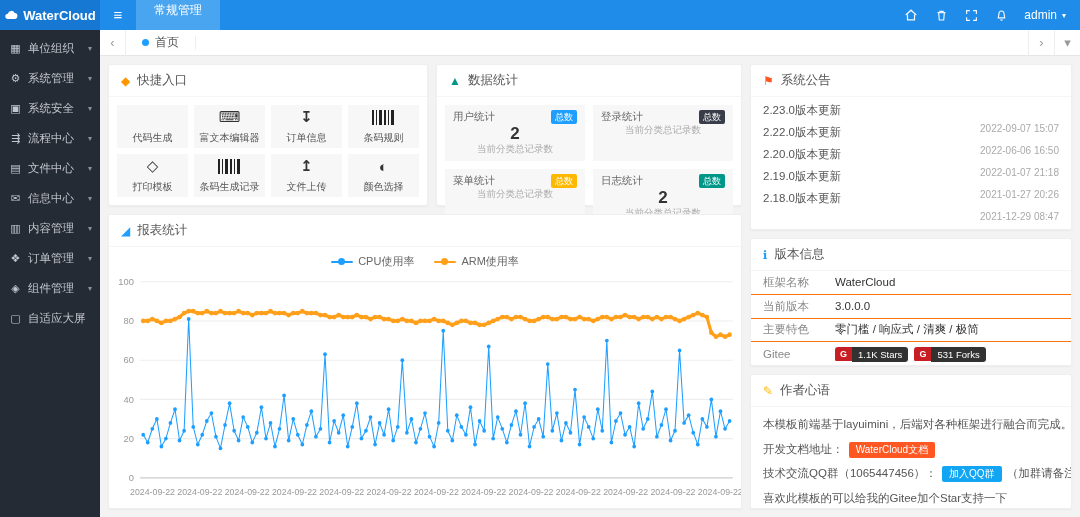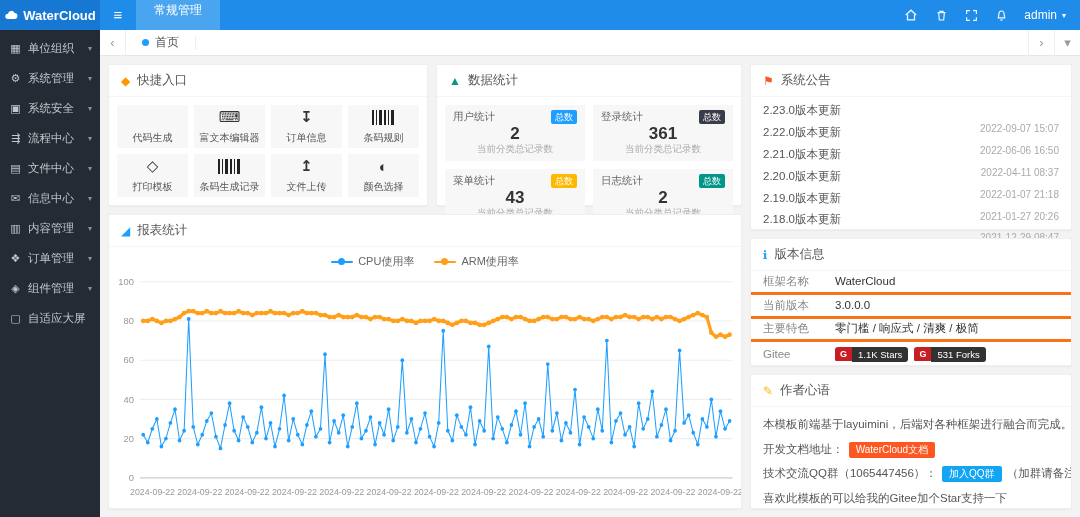--- a/index.html
+++ b/index.html
@@ -63,21 +63,21 @@
   .legend-marker::after{content:"";position:absolute;left:7px;top:-2.5px;width:7px;height:7px;border-radius:50%;background:inherit;}
   .chart-svg{width:100%;flex:1;}
   
   .ann-card{height:166px;flex:none;}
   .ann-list{flex:1;padding:3px 12px;}
   .ann-row{display:flex;justify-content:space-between;align-items:center;height:21.8px;cursor:pointer;}
   .ann-title{font-size:11.5px;color:#555;white-space:nowrap;}
   .ann-time{font-size:10px;color:#aaa;white-space:nowrap;margin-top:36px;}
   
   .ver-card{height:128px;flex:none;}
-  .ver-row{display:flex;align-items:center;height:23.8px;padding:0 12px;border-bottom:3px solid #f97316;font-size:11.5px;}
+  .ver-row{display:flex;align-items:center;height:23.8px;padding:0 12px;border-bottom:1px solid #f97316;font-size:11.5px;}
   .ver-row:last-child{border-bottom:none;}
   .ver-label{width:72px;color:#888;flex:none;}
   .ver-value{color:#333;white-space:nowrap;overflow:hidden;}
   .gitee-badge{display:inline-flex;align-items:center;margin-right:6px;border-radius:3px;overflow:hidden;font-size:9.5px;color:#fff;cursor:pointer;vertical-align:middle;}
   .gb-left{background:#c71d23;padding:2px 5px;font-weight:bold;font-size:9px;}
   .gb-right{background:#323232;padding:2px 6px;white-space:nowrap;}
   
   .author-card{flex:1;}
   .author-body{padding:5px 12px;font-size:11.5px;color:#555;line-height:24.5px;overflow:hidden;}
   .author-body .row{white-space:nowrap;}
@@ -256,29 +256,27 @@
                       <span class="stat-badge" style="background:#1e9fff">总数</span>
                     </div>
                     <div class="stat-value">2</div>
                     <div class="stat-desc">当前分类总记录数</div>
                   </div>
                   <div class="stat-cell">
                     <div class="stat-top">
                       <span class="stat-label">登录统计</span>
                       <span class="stat-badge" style="background:#393d49">总数</span>
                     </div>
-                    <div class="stat-value">361</div>
                     <div class="stat-desc">当前分类总记录数</div>
                   </div>
                   <div class="stat-cell">
                     <div class="stat-top">
                       <span class="stat-label">菜单统计</span>
                       <span class="stat-badge" style="background:#ffb800">总数</span>
                     </div>
-                    <div class="stat-value">43</div>
                     <div class="stat-desc">当前分类总记录数</div>
                   </div>
                   <div class="stat-cell">
                     <div class="stat-top">
                       <span class="stat-label">日志统计</span>
                       <span class="stat-badge" style="background:#009688">总数</span>
                     </div>
                     <div class="stat-value">2</div>
                     <div class="stat-desc">当前分类总记录数</div>
                   </div>
@@ -604,24 +602,20 @@
             <div class="ann-list" id="ann-list">
                 <div class="ann-row">
                   <span class="ann-title">2.23.0版本更新</span>
                   <span class="ann-time">2022-09-07 15:07</span>
                 </div>
                 <div class="ann-row">
                   <span class="ann-title">2.22.0版本更新</span>
                   <span class="ann-time">2022-06-06 16:50</span>
                 </div>
                 <div class="ann-row">
-                  <span class="ann-title">2.21.0版本更新</span>
-                  <span class="ann-time">2022-04-11 08:37</span>
-                </div>
-                <div class="ann-row">
                   <span class="ann-title">2.20.0版本更新</span>
                   <span class="ann-time">2022-01-07 21:18</span>
                 </div>
                 <div class="ann-row">
                   <span class="ann-title">2.19.0版本更新</span>
                   <span class="ann-time">2021-01-27 20:26</span>
                 </div>
                 <div class="ann-row">
                   <span class="ann-title">2.18.0版本更新</span>
                   <span class="ann-time">2021-12-29 08:47</span>

